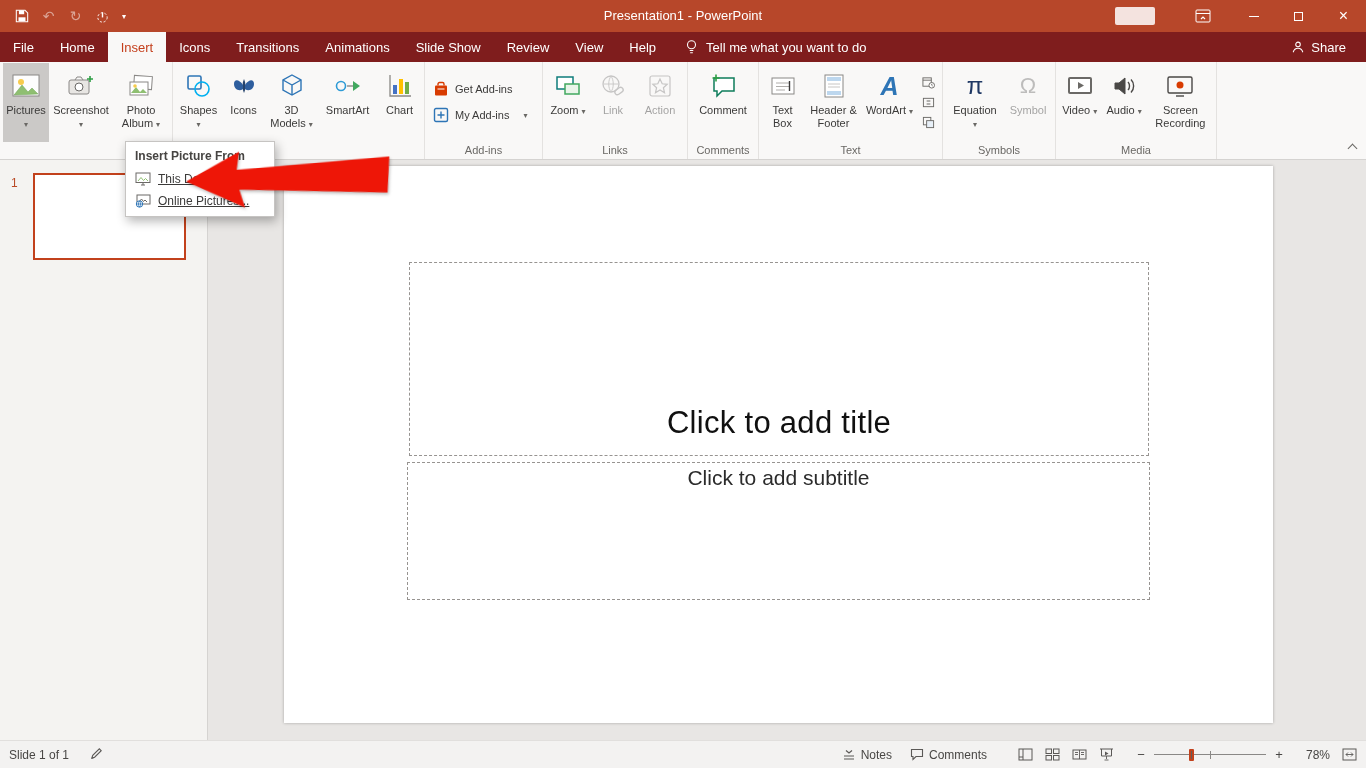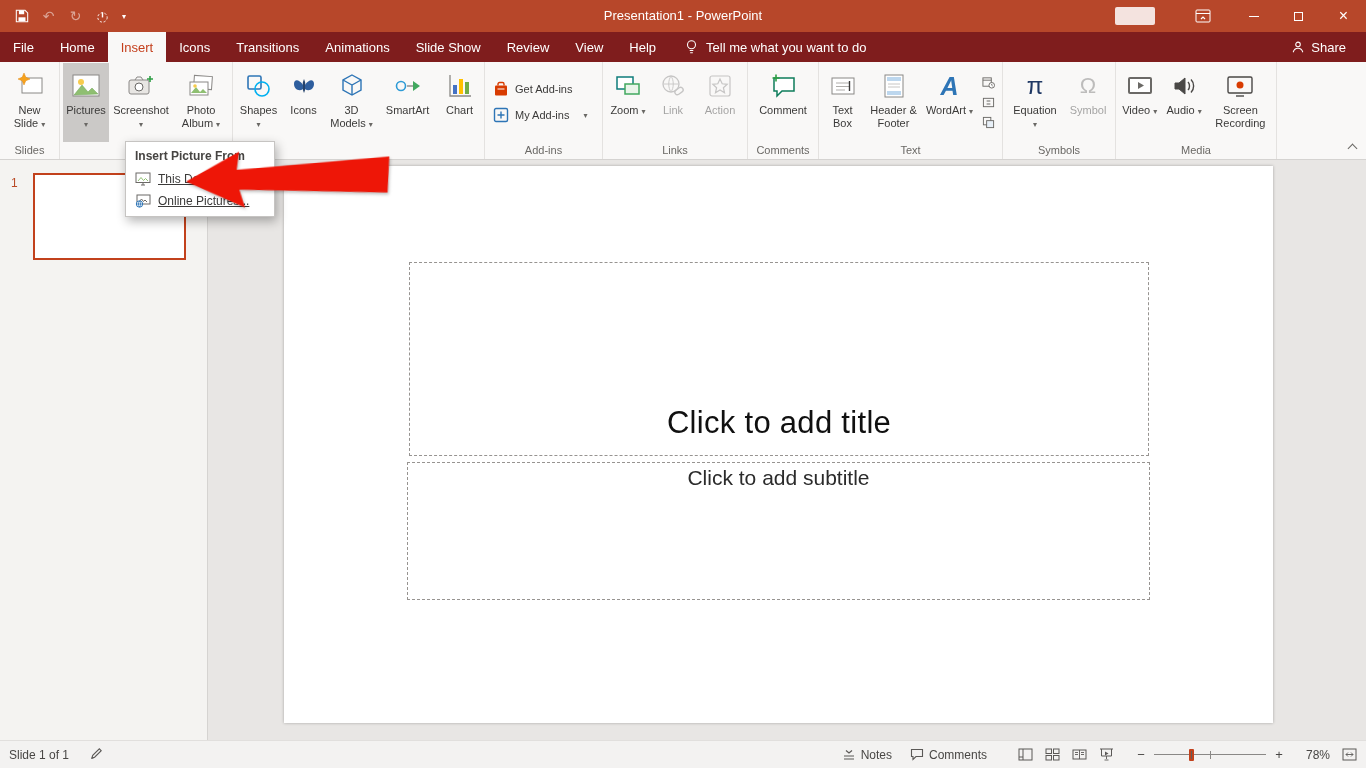--- a/index.html
+++ b/index.html
@@ -181,34 +181,20 @@
       <svg width="14" height="14" viewBox="0 0 16 16" fill="none" stroke="#fff" stroke-width="1.2">
           <circle cx="8" cy="5" r="2.6"></circle>
           <path d="M2.5 14c.8-3 2.9-4.5 5.5-4.5s4.7 1.5 5.5 4.5"></path>
         </svg>
       <span>Share</span>
     </div>
   </div>
 
   <div class="ribbon">
 
-    <div class="rgroup g-slides">
-      <div class="rbtns">
-        <div class="bigbtn" style="width:56px">
-          <span class="bicon">
-              <svg width="28" height="26" viewBox="0 0 28 26">
-                <rect x="6" y="5" width="20" height="15" fill="#fff" stroke="#8A8886"></rect>
-                <path d="M8 0l1.8 4.2L14 6l-4.2 1.8L8 12 6.2 7.8 2 6l4.2-1.8z" fill="#F6A21D" stroke="#E38A12" stroke-width=".5"></path>
-              </svg>
-            </span>
-          <span class="lbl w40"><span>New Slide</span> <span class="caret">▾</span></span>
-        </div>
-      </div>
-      <div class="rlabel">Slides</div>
-    </div>
 
 
     <div class="rgroup g-images">
       <div class="rbtns">
         <div class="bigbtn pressed" style="width:46px">
           <span class="bicon">
               <svg width="30" height="26" viewBox="0 0 30 26">
                 <rect x="2" y="2" width="26" height="21" fill="#FDFDFD" stroke="#8A8886"></rect>
                 <circle cx="10" cy="9" r="3" fill="#F7CB4D"></circle>
                 <path d="M3 22l8-10 6 7 4-4 6 6z" fill="#8FBF71" stroke="#6FA356" stroke-width=".5"></path>

